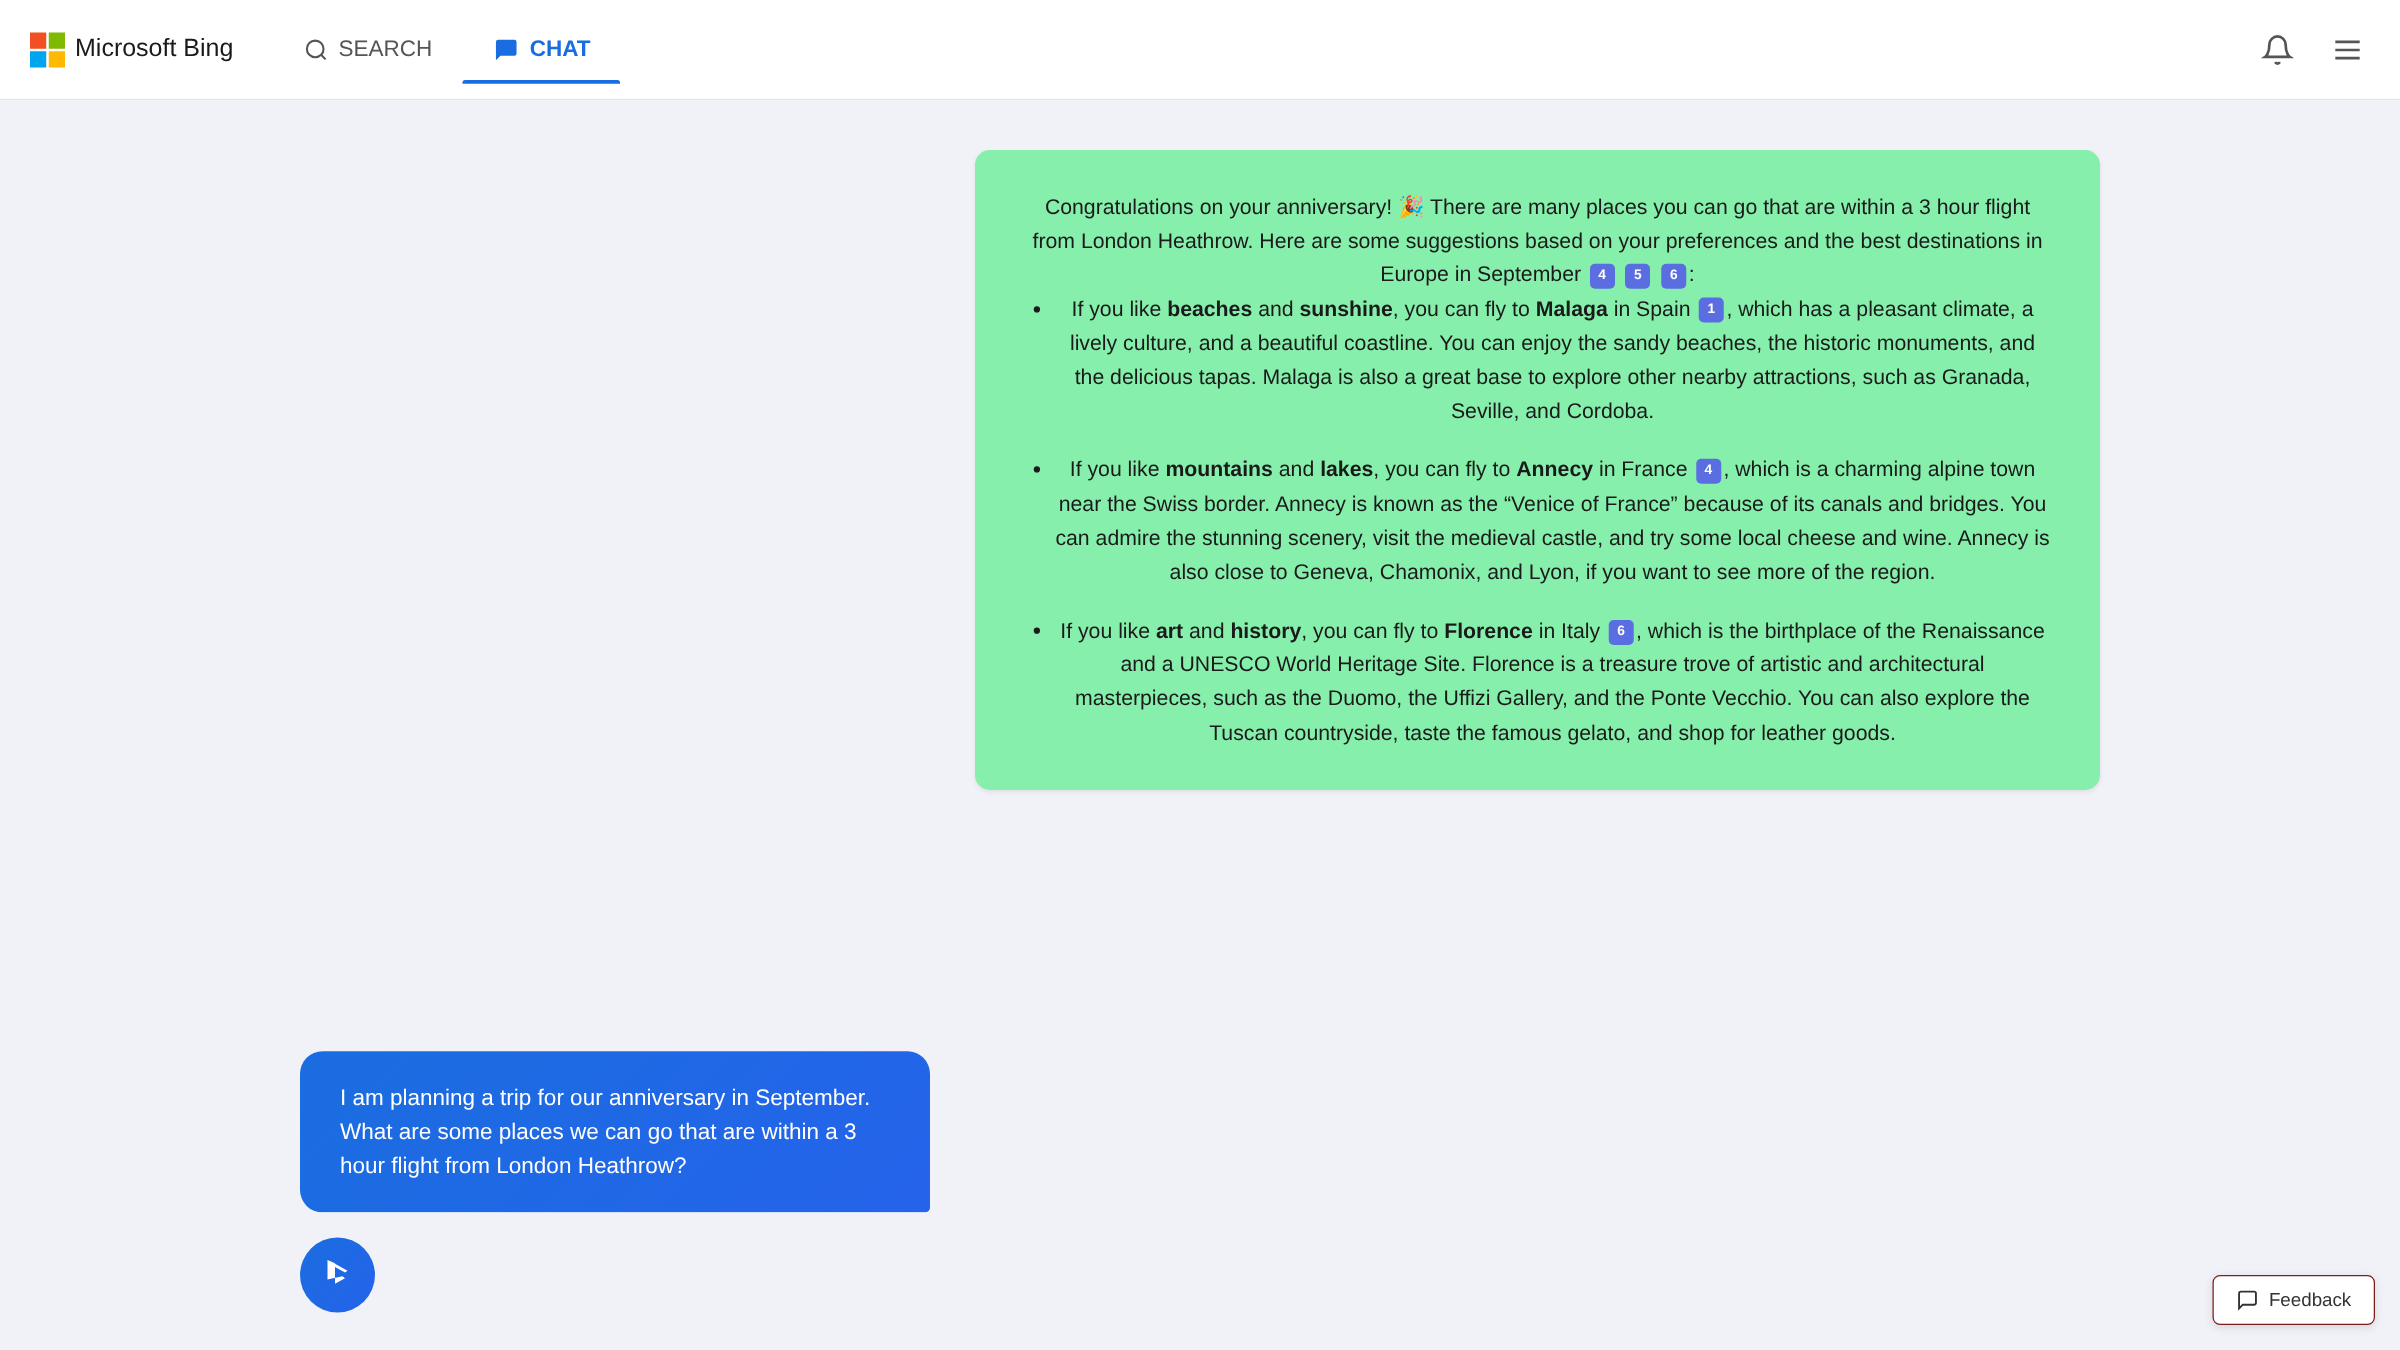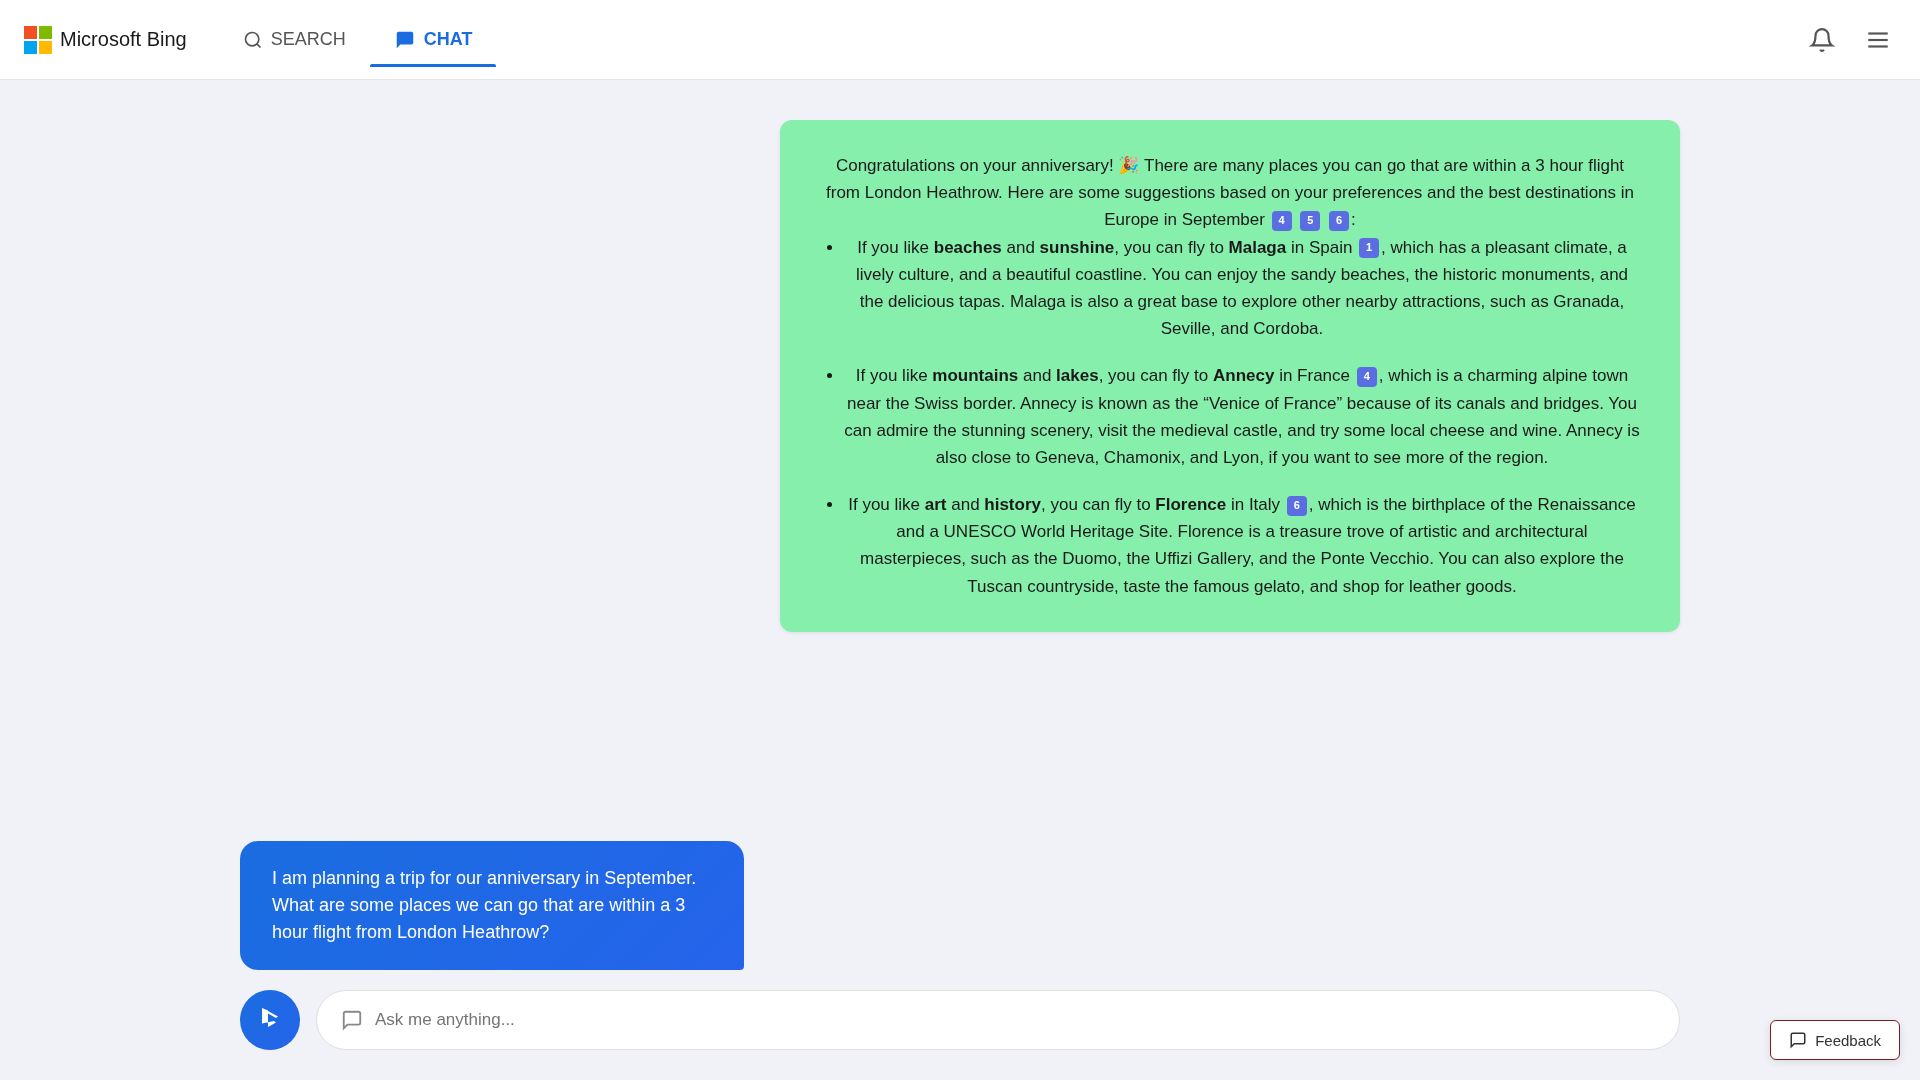--- a/index.html
+++ b/index.html
@@ -328,26 +328,20 @@
     </div>
 
   </div>
 
   <div class="input-area">
     <div class="bing-orb">
       <svg viewBox="0 0 32 32" fill="white">
         <path d="M8 4l6 2.5v16.5l-6-3.5V4zm0 15.5l6 3.5 8-4.5-2-1.5L8 19.5zM14 7l10 5.5-2 1.5-8-4.5V7z"></path>
       </svg>
     </div>
-    <div class="search-input-container">
-      <svg class="search-input-icon" width="22" height="22" viewBox="0 0 24 24" fill="none" stroke="#888" stroke-width="2">
-        <path d="M21 15a2 2 0 0 1-2 2H7l-4 4V5a2 2 0 0 1 2-2h14a2 2 0 0 1 2 2z"></path>
-      </svg>
-      <input class="search-input" type="text" placeholder="Ask me anything..." style="">
-    </div>
   </div>
 </div>
 
 <div class="feedback-btn">
   <svg width="18" height="18" viewBox="0 0 24 24" fill="none" stroke="#333" stroke-width="2">
     <path d="M21 15a2 2 0 0 1-2 2H7l-4 4V5a2 2 0 0 1 2-2h14a2 2 0 0 1 2 2z"></path>
   </svg>
   <span>Feedback</span>
 </div>
 

